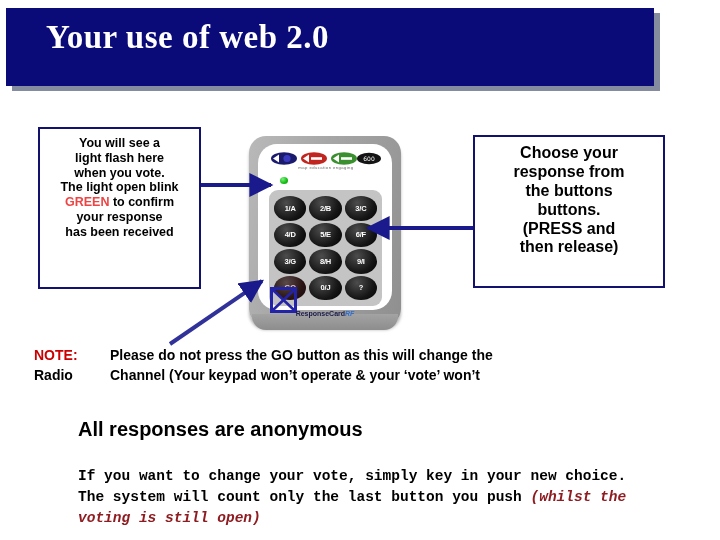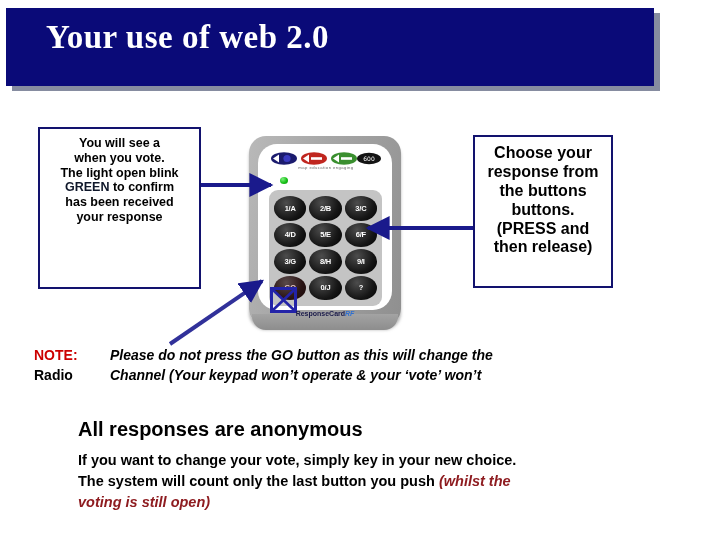--- a/index.html
+++ b/index.html
@@ -58,26 +58,26 @@
   }
   #callout-left {
     left: 38px;
     top: 127px;
     width: 163px;
     height: 162px;
     font-size: 12.5px;
     padding-top: 7px;
   }
   #callout-left .line { display: block; }
-  .green-word { color: #0f172a; text-align: center; }
+  .green-word { color: #ef4444; text-align: center; }
 
   #callout-right {
     left: 473px;
     top: 135px;
-    width: 140px;
+    width: 192px;
     height: 153px;
     font-size: 16px;
     padding-top: 7px;
   }
   #callout-right .line { display: block; }
 
   
   #arrow-layer {
     position: absolute;
     left: 0;
@@ -216,59 +216,61 @@
     top: 346px;
     width: 600px;
     font-size: 14px;
     font-weight: bold;
     color: #000000;
     line-height: 1.42;
   }
   #note-block .label { color: #cc0000; }
   .note-row { display: flex; }
   .note-key { width: 76px; flex: 0 0 76px; }
-  .note-val { flex: 1; font-style: italic; }
+  .note-val { flex: 1; }
 
   #anon-line {
     position: absolute;
     left: 78px;
     top: 418px;
     font-size: 20px;
     font-weight: bold;
     color: #000000;
   }
   #change-block {
     position: absolute;
     left: 78px;
-    top: 450px;
+    top: 466px;
     width: 560px;
     font-size: 14.5px;
     font-weight: bold;
     color: #000000;
     line-height: 1.45;
+    font-family: Liberation Mono, monospace;
   }
   .dark-red-italic {
     color: #8e1c20;
     font-style: italic;
   }
 </style>
 </head>
 <body>
 
 <div id="title-shadow"></div>
 <div id="title-banner"></div>
 <div id="title-text">Your use of web 2.0</div>
 
 <div id="callout-left" class="callout">
   <span class="line">You will see a</span>
+  <span class="line">light flash here</span>
   <span class="line">when you vote.</span>
   <span class="line">The light open blink</span>
   <span class="line"><span class="green-word">GREEN</span><span> to confirm</span></span>
+  <span class="line">your response</span>
   <span class="line">has been received</span>
-  <span class="line">your response</span>
 </div>
 
 <div id="callout-right" class="callout">
   <span class="line">Choose your</span>
   <span class="line">response from</span>
   <span class="line">the buttons</span>
   <span class="line">buttons.</span>
   <span class="line">(PRESS and</span>
   <span class="line">then release)</span>
 </div>

